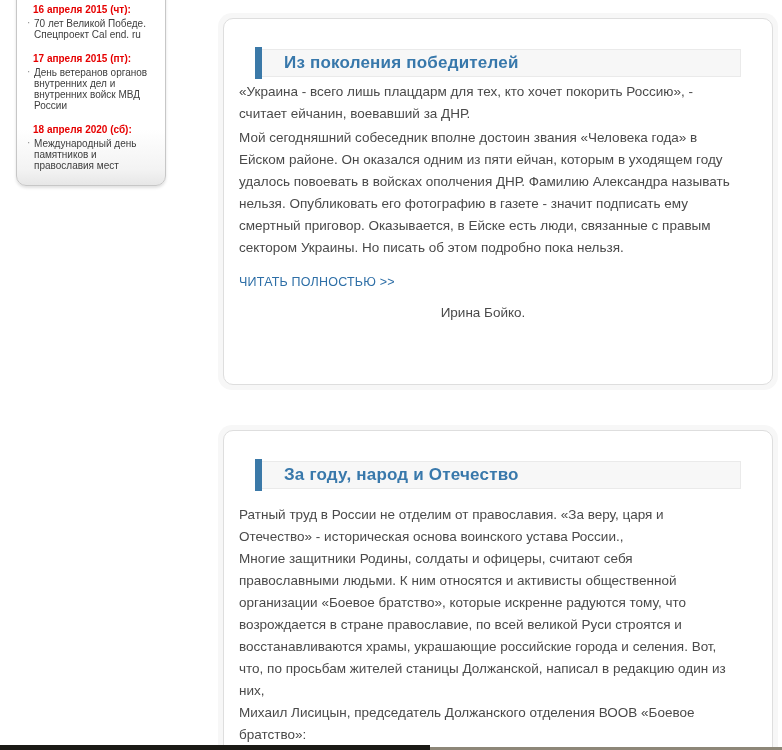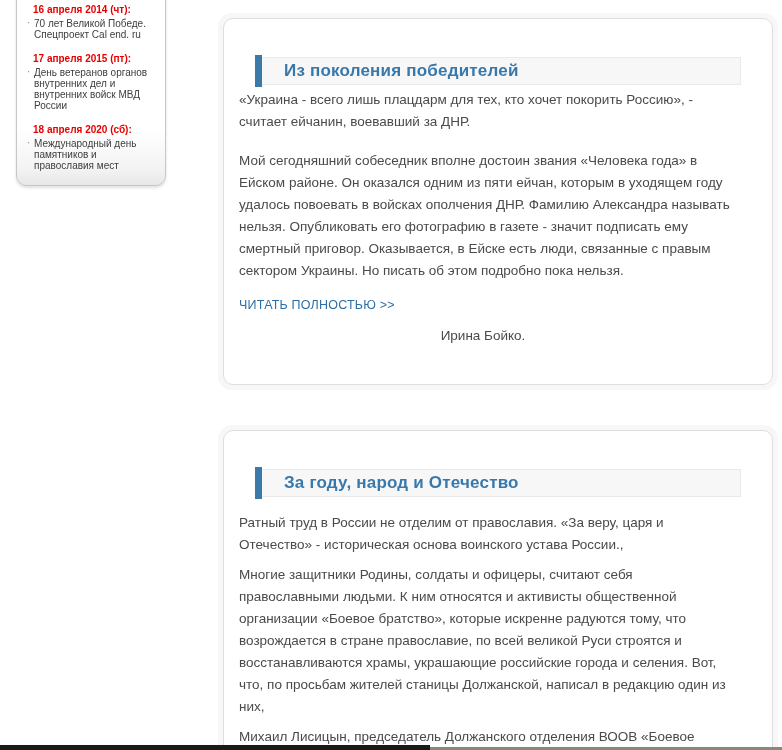--- a/index.html
+++ b/index.html
@@ -56,21 +56,21 @@
     box-sizing: border-box;
   }
   .card-1 { top: 13px; height: 377px; }
   .card-2 { top: 425px; height: 380px; }
   .card-inner {
     background: #ffffff;
     border: 1px solid #dedede;
     border-radius: 10px;
     height: 100%;
     box-sizing: border-box;
-    padding: 12px 15px;
+    padding: 4px 15px;
     overflow: hidden;
   }
   .card-title {
     position: relative;
     margin: 26px 16px 0 16px;
     height: 26px;
     background: #f7f7f7;
     border: 1px solid #eaeaea;
     display: flex;
     align-items: center;
@@ -89,22 +89,22 @@
     letter-spacing: 0.2px;
   }
   .article-text {
     font-size: 13.5px;
     line-height: 22px;
     color: #4a4a4a;
     margin: 0;
     padding-right: 24px;
   }
   .lead  { margin-top: 4px; }
-  .body-para { margin-top: 17px; }
-  .flow-para { margin-top: 8px; }
+  .body-para { margin-top: 2px; }
+  .flow-para { margin-top: 0; }
   .first-para { margin-top: 15px; }
   .read-more-row { margin-top: 13px; }
   .read-more {
     color: #2d6ea6;
     font-size: 12.5px;
     text-decoration: none;
     letter-spacing: 0.2px;
   }
   .author {
     margin-top: 12px;
@@ -134,21 +134,21 @@
     background: #8d8778;
   }
 </style>
 </head>
 <body>
 
 <div class="page">
 
   <aside class="calendar">
     <div class="cal-group">
-      <div class="cal-date">16 апреля 2014 (чт):</div>
+      <div class="cal-date">16 апреля 2015 (чт):</div>
       <div class="cal-item">
         <span class="bullet">·</span>
         <span class="cal-item-text">70 лет Великой Победе.  Спецпроект Cal end. ru</span>
       </div>
     </div>
     <div class="cal-group">
       <div class="cal-date">17 апреля 2015 (пт):</div>
       <div class="cal-item">
         <span class="bullet">·</span>
         <span class="cal-item-text">День ветеранов органов внутренних дел и внутренних войск МВД России</span>

